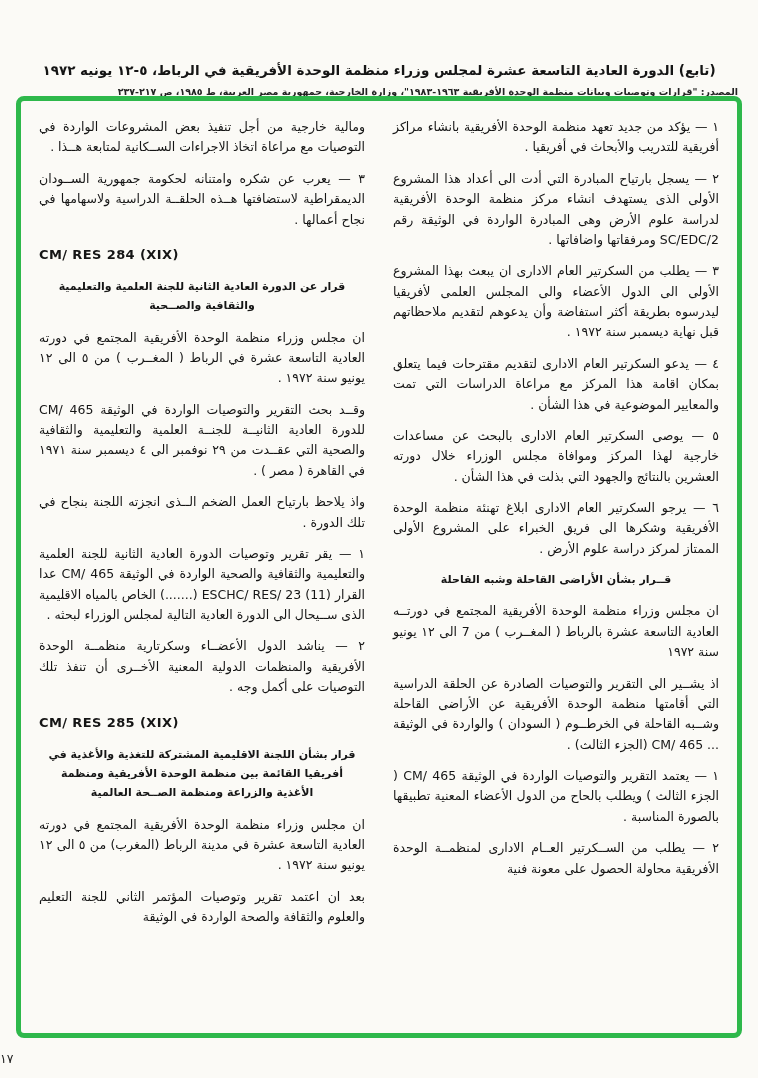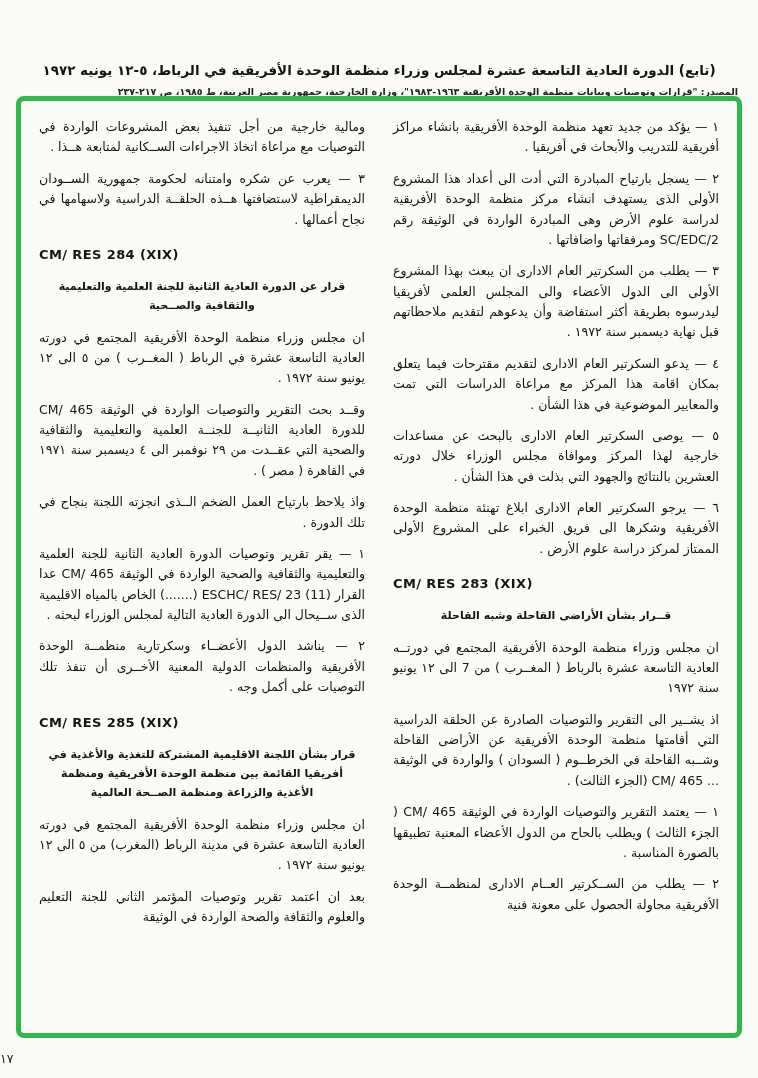--- a/index.html
+++ b/index.html
@@ -80,21 +80,20 @@
 
 <div class="content-box">
 
   <div class="col">
     <p>١ — يؤكد من جديد تعهد منظمة الوحدة الأفريقية بانشاء مراكز أفريقية للتدريب والأبحاث في أفريقيا .</p>
     <p>٢ — يسجل بارتياح المبادرة التي أدت الى أعداد هذا المشروع الأولى الذى يستهدف انشاء مركز منظمة الوحدة الأفريقية لدراسة علوم الأرض وهى المبادرة الواردة في الوثيقة رقم SC/EDC/2 ومرفقاتها واضافاتها .</p>
     <p>٣ — يطلب من السكرتير العام الادارى ان يبعث بهذا المشروع الأولى الى الدول الأعضاء والى المجلس العلمى لأفريقيا ليدرسوه بطريقة أكثر استفاضة وأن يدعوهم لتقديم ملاحظاتهم قبل نهاية ديسمبر سنة ١٩٧٢ .</p>
     <p>٤ — يدعو السكرتير العام الادارى لتقديم مقترحات فيما يتعلق بمكان اقامة هذا المركز مع مراعاة الدراسات التي تمت والمعايير الموضوعية في هذا الشأن .</p>
     <p>٥ — يوصى السكرتير العام الادارى بالبحث عن مساعدات خارجية لهذا المركز وموافاة مجلس الوزراء خلال دورته العشرين بالنتائج والجهود التي بذلت في هذا الشأن .</p>
     <p>٦ — يرجو السكرتير العام الادارى ابلاغ تهنئة منظمة الوحدة الأفريقية وشكرها الى فريق الخبراء على المشروع الأولى الممتاز لمركز دراسة علوم الأرض .</p>
-    <div class="res-heading">CM/ RES 283 (XIX)</div>
     <div class="res-title">قــرار بشأن الأراضى القاحلة وشبه القاحلة</div>
     <p>ان مجلس وزراء منظمة الوحدة الأفريقية المجتمع في دورتــه العادية التاسعة عشرة بالرباط ( المغــرب ) من 7 الى ١٢ يونيو سنة ١٩٧٢</p>
     <p>اذ يشــير الى التقرير والتوصيات الصادرة عن الحلقة الدراسية التي أقامتها منظمة الوحدة الأفريقية عن الأراضى القاحلة وشــبه القاحلة في الخرطــوم ( السودان ) والواردة في الوثيقة ... CM/ 465 (الجزء الثالث) .</p>
     <p>١ — يعتمد التقرير والتوصيات الواردة في الوثيقة CM/ 465 ( الجزء الثالث ) ويطلب بالحاح من الدول الأعضاء المعنية تطبيقها بالصورة المناسبة .</p>
     <p>٢ — يطلب من الســكرتير العــام الادارى لمنظمــة الوحدة الأفريقية محاولة الحصول على معونة فنية</p>
   </div>
 
   <div class="col">
     <p>ومالية خارجية من أجل تنفيذ بعض المشروعات الواردة في التوصيات مع مراعاة اتخاذ الاجراءات الســكانية لمتابعة هــذا .</p>
     <p>٣ — يعرب عن شكره وامتنانه لحكومة جمهورية الســودان الديمقراطية لاستضافتها هــذه الحلقــة الدراسية ولاسهامها في نجاح أعمالها .</p>

